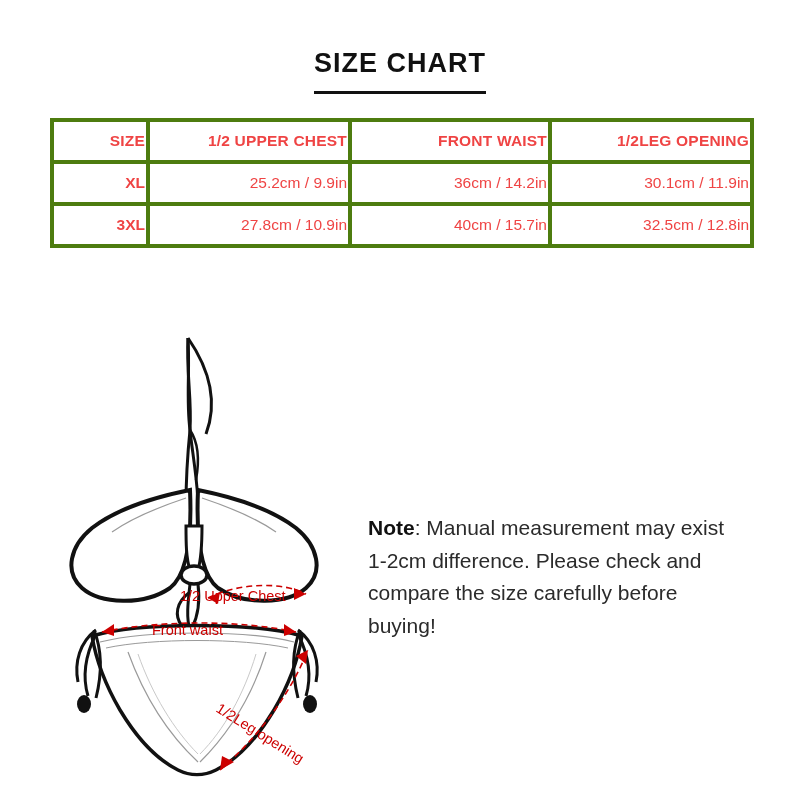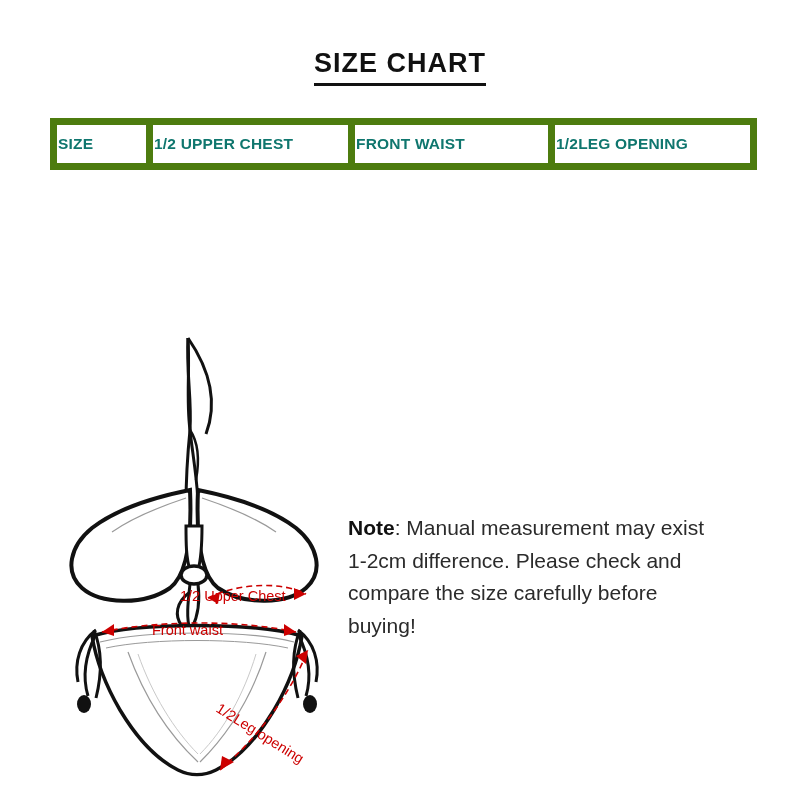--- a/index.html
+++ b/index.html
@@ -23,59 +23,59 @@
     left: 0;
     width: 800px;
     text-align: center;
   }
   .title {
     display: inline-block;
     font-size: 27px;
     font-weight: bold;
     letter-spacing: 1px;
     color: #111111;
-    padding-bottom: 4px;
+    padding-bottom: 12px;
     border-bottom: 3px solid #111111;
   }
 
   
   .chart-table {
     position: absolute;
     top: 118px;
     left: 50px;
     width: 700px;
     border-collapse: collapse;
     table-layout: fixed;
   }
   .chart-table th,
   .chart-table td {
-    border: 7px solid #4d7c0f;
+    border: 4px solid #4d7c0f;
     height: 36px;
-    text-align: left;
+    text-align: right;
     vertical-align: middle;
     font-size: 15.5px;
-    color: #0f766e;
+    color: #ef4444;
   }
   .chart-table th {
     font-weight: bold;
     font-size: 15.5px;
     letter-spacing: 0.2px;
   }
   .chart-table td.size-cell {
     font-weight: bold;
   }
   .col-size { width: 96px; }
   .col-chest { width: 202px; }
   .col-waist { width: 200px; }
   .col-leg { width: 202px; }
 
   
   .note {
     position: absolute;
-    left: 348px;
+    left: 368px;
     top: 512px;
     width: 372px;
     font-size: 21px;
     line-height: 1.55;
     color: #2b2b2b;
   }
   .note b {
     font-weight: bold;
     color: #111111;
   }
@@ -119,20 +119,32 @@
   </colgroup>
   <thead>
     <tr>
       <th>SIZE</th>
       <th>1/2 UPPER CHEST</th>
       <th>FRONT WAIST</th>
       <th>1/2LEG OPENING</th>
     </tr>
   </thead>
   <tbody>
+    <tr>
+      <td class="size-cell">XL</td>
+      <td>25.2cm / 9.9in</td>
+      <td>36cm / 14.2in</td>
+      <td>30.1cm / 11.9in</td>
+    </tr>
+    <tr>
+      <td class="size-cell">3XL</td>
+      <td>27.8cm / 10.9in</td>
+      <td>40cm / 15.7in</td>
+      <td>32.5cm / 12.8in</td>
+    </tr>
   </tbody>
 </table>
 
 <div class="note">
   <b>Note</b><span>: </span><span>Manual measurement may exist 1-2cm difference. Please check and compare the size carefully before buying!</span>
 </div>
 
 <div class="illus">
   <svg width="340" height="450" viewBox="0 0 340 450">
 

